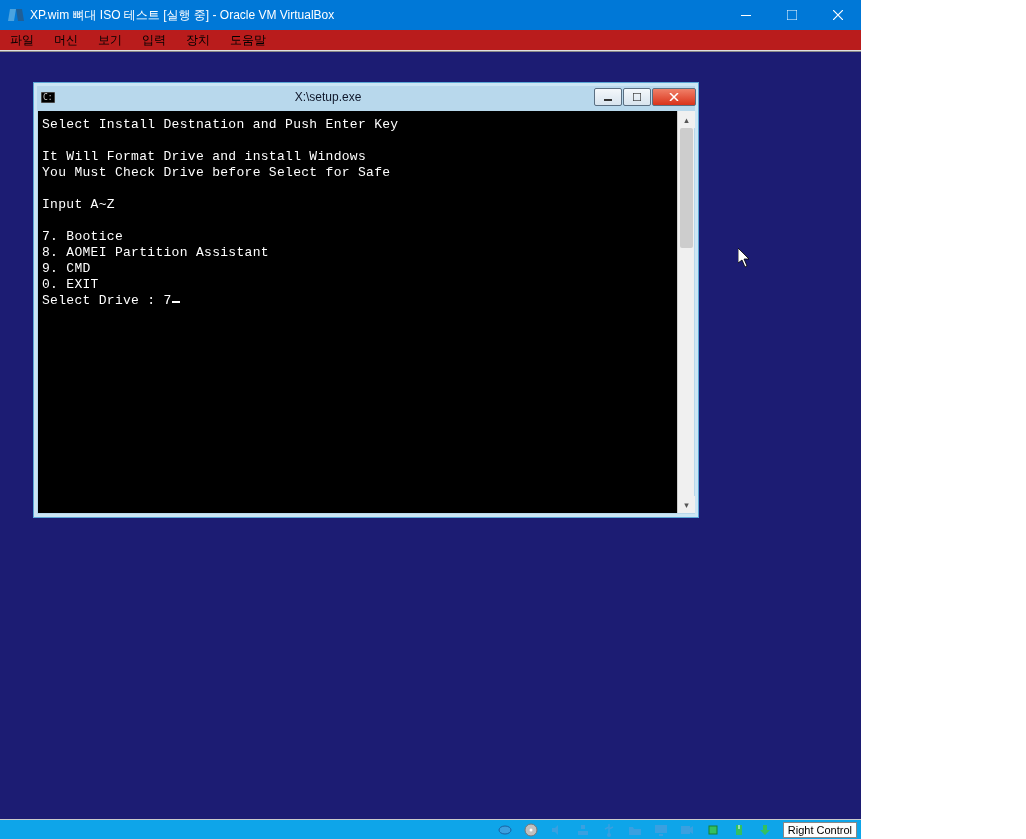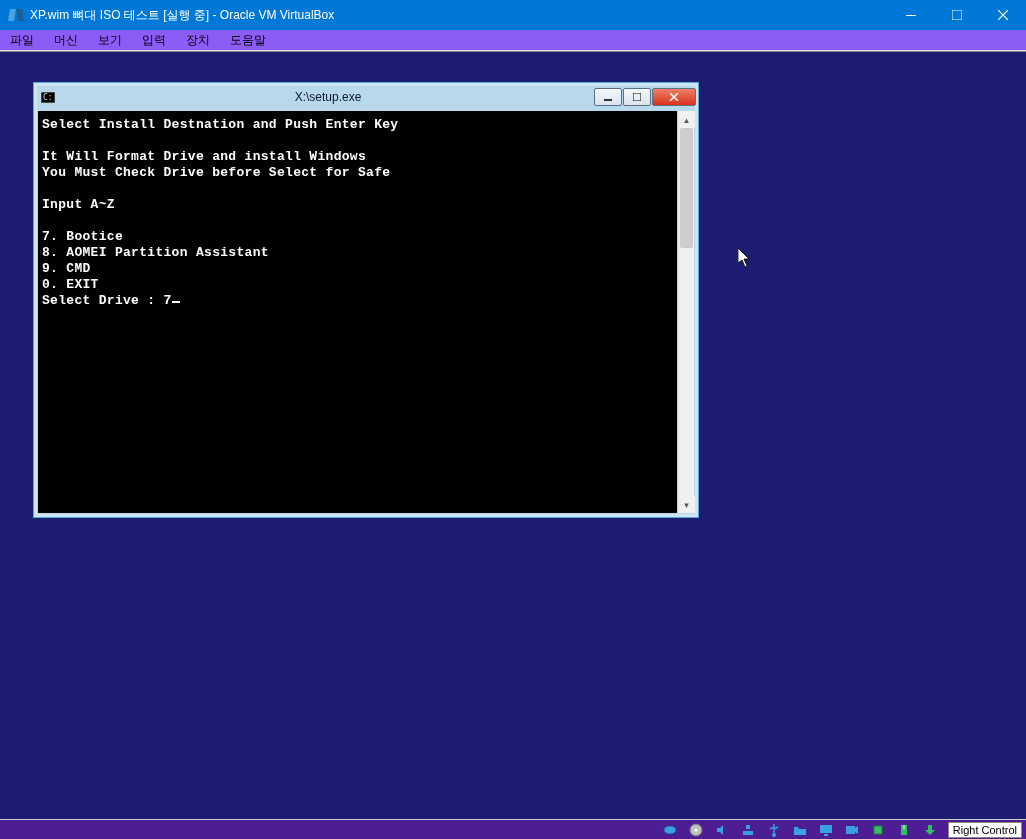--- a/index.html
+++ b/index.html
@@ -1,60 +1,60 @@
 <!DOCTYPE html>
 <html><head>
 <meta charset="utf-8">
 <style>
 * { margin:0; padding:0; box-sizing:border-box; }
 html,body { width:1026px; height:839px; font-family:"Segoe UI",Tahoma,sans-serif; background:#fff; overflow:hidden; }
 
 
-.vbox-window { width:1026px; height:839px; display:flex; flex-direction:column; }
+.vbox-window { width:861px; height:839px; display:flex; flex-direction:column; }
 .vbox-titlebar { height:30px; background:#0078d7; display:flex; align-items:center; color:#fff; font-size:12px; }
 .vbox-appicon { width:16px; height:16px; margin:0 6px 0 8px; display:flex; align-items:center; justify-content:center; }
 .vbox-title { flex:1; white-space:nowrap; }
 .vbox-winbtns { display:flex; height:100%; }
 .vbox-winbtn { width:46px; display:flex; align-items:center; justify-content:center; color:#fff; }
 
-.vbox-menubar { height:21px; background:#8b5cf6; display:flex; align-items:center; font-size:12px; border-bottom:1px solid #e0e0e0; }
+.vbox-menubar { height:21px; background:#b91c1c; display:flex; align-items:center; font-size:12px; border-bottom:1px solid #e0e0e0; }
 .vbox-menuitem { padding:2px 10px; }
 
 
 .guest { flex:1; background:#1c1c73; position:relative; border-top:1px solid #888; }
 
 
 .console-window { position:absolute; top:30px; left:33px; width:666px; height:436px;
   border:1px solid #5aa6d6; background:#b8d8ec;
   box-shadow: inset 0 0 0 3px #cce6f4; }
 .console-titlebar { height:28px; display:flex; align-items:center; padding:0 2px 0 6px; }
 .console-icon { width:16px; height:16px; margin-right:6px; display:flex; align-items:center; justify-content:center; }
 .console-title { flex:1; text-align:center; font-size:12px; color:#0f172a; }
 .console-winbtns { display:flex; gap:1px; }
 .console-btn { width:28px; height:18px; border:1px solid #5a6f82; border-radius:2px;
   background:linear-gradient(#f4f8fb,#d8e4ee); display:flex; align-items:center; justify-content:center;
   font-size:10px; color:#333; }
 .console-btn.close { background:linear-gradient(#f08068,#d9331b); color:#fff; width:44px; }
 
 .console-body { position:absolute; top:28px; left:4px; right:4px; bottom:4px; display:flex; }
 .console-text { flex:1; background:#000; color:#fff;
-  font-family:"Courier New",monospace; font-size:13px; font-weight:bold;
+  font-family:"Courier New",monospace; font-size:13px; font-weight:normal;
   padding:6px 4px; white-space:pre; line-height:16px; letter-spacing:0.3px; overflow:hidden; }
 .cursor { display:inline-block; width:8px; height:2px; background:#fff; vertical-align:baseline; margin-bottom:1px; }
 .console-scroll { width:17px; background:#f0f0f0; border-left:1px solid #ccc; position:relative; }
 .console-scroll .up,.console-scroll .down { position:absolute; left:0; width:17px; height:17px;
   background:#f0f0f0; display:flex; align-items:center; justify-content:center; font-size:9px; color:#555; }
 .console-scroll .up { top:0; } .console-scroll .down { bottom:0; }
 .console-scroll .thumb { position:absolute; top:17px; left:2px; width:13px; height:120px; background:#cdcdcd; border-radius:2px; }
 
 
 .guest-cursor { position:absolute; top:196px; left:738px; color:#fff; font-size:18px; pointer-events:none; }
 
 
-.vbox-status { height:20px; background:#4c1d95; border-top:1px solid #ccc; display:flex;
+.vbox-status { height:20px; background:#0ea5e9; border-top:1px solid #ccc; display:flex;
   align-items:center; justify-content:flex-end; padding:0 4px; gap:10px; font-size:11px; }
 .status-icon { width:16px; height:16px; display:flex; align-items:center; justify-content:center; }
 .host-key { border:1px solid #888; padding:0 4px; height:16px; display:flex; align-items:center; font-size:11px; background:#fdfdfd; }
 
 svg { display:block; }
 </style>
 </head>
 <body>
 
 <div class="vbox-window">

